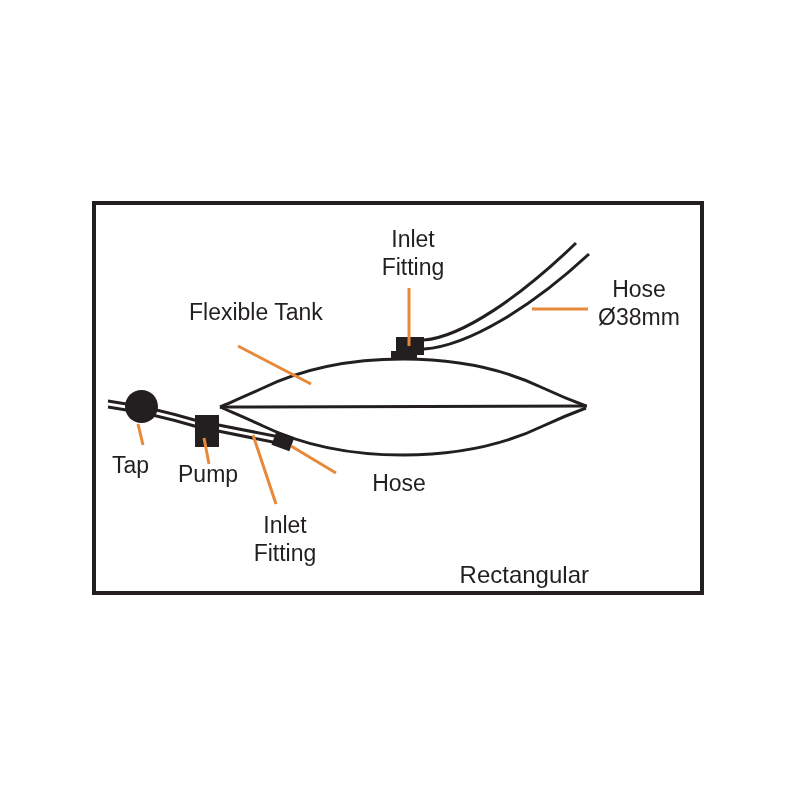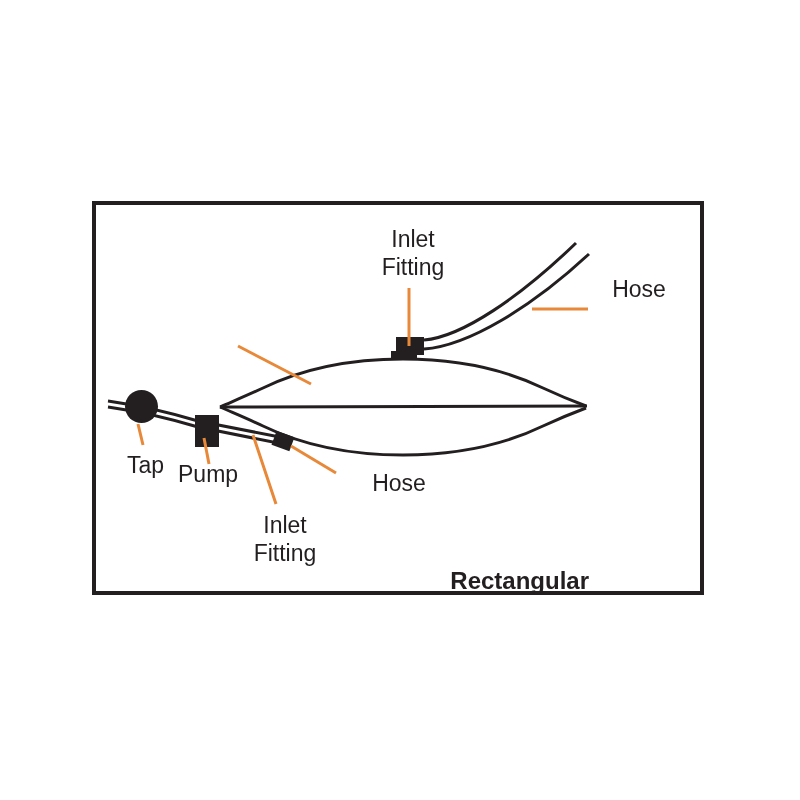--- a/index.html
+++ b/index.html
@@ -36,23 +36,22 @@
   .leader-line { stroke: var(--leader); stroke-width: 3; fill: none; }
   .label {
     position: absolute;
     color: var(--ink);
     font-size: 23px;
     line-height: 28px;
     white-space: nowrap;
   }
   .label.center { text-align: center; }
   .label.bold {
-    font-weight: bold;
+    font-weight: normal;
     font-size: 24px;
-    margin-top: 6px;
   }
 </style>
 </head>
 <body>
 
 <div class="canvas">
 
   <div class="frame"></div>
 
   <svg class="linework" viewBox="0 0 800 800">
@@ -85,24 +84,26 @@
     <path class="leader-line" d="M 291,446 L 336,473"></path>
   </svg>
 
   <div class="label center" style="left:343px; top:225px; width:140px;">
     <div>Inlet</div>
     <div>Fitting</div>
   </div>
 
   <div class="label center" style="left:569px; top:275px; width:140px;">
     <div>Hose</div>
+    <div>Ø38mm</div>
   </div>
 
+  <div class="label" style="left:189px; top:298px;">Flexible Tank</div>
 
-  <div class="label" style="left:127px; top:451px;">Tap</div>
+  <div class="label" style="left:112px; top:451px;">Tap</div>
 
   <div class="label" style="left:178px; top:460px;">Pump</div>
 
   <div class="label center" style="left:215px; top:511px; width:140px;">
     <div>Inlet</div>
     <div>Fitting</div>
   </div>
 
   <div class="label center" style="left:329px; top:469px; width:140px;">
     <div>Hose</div>

